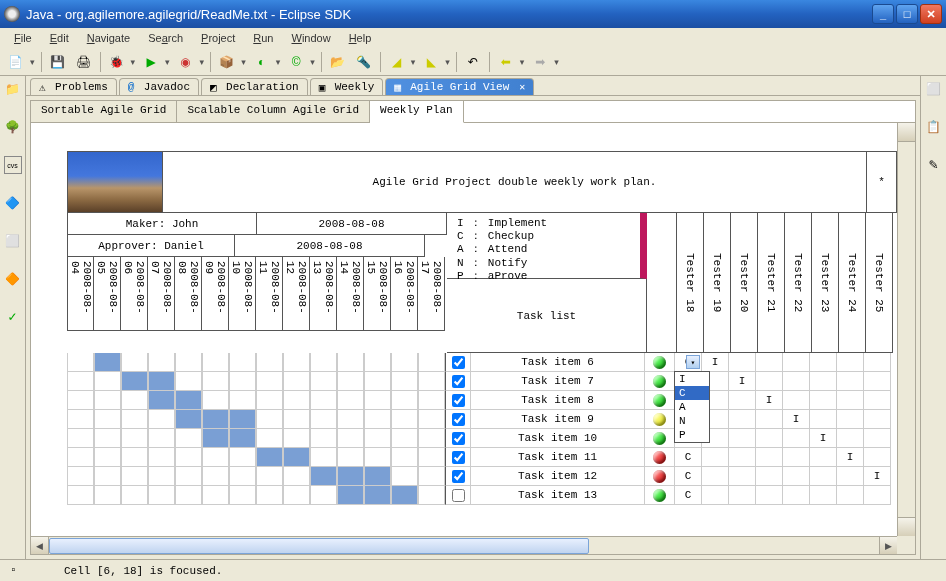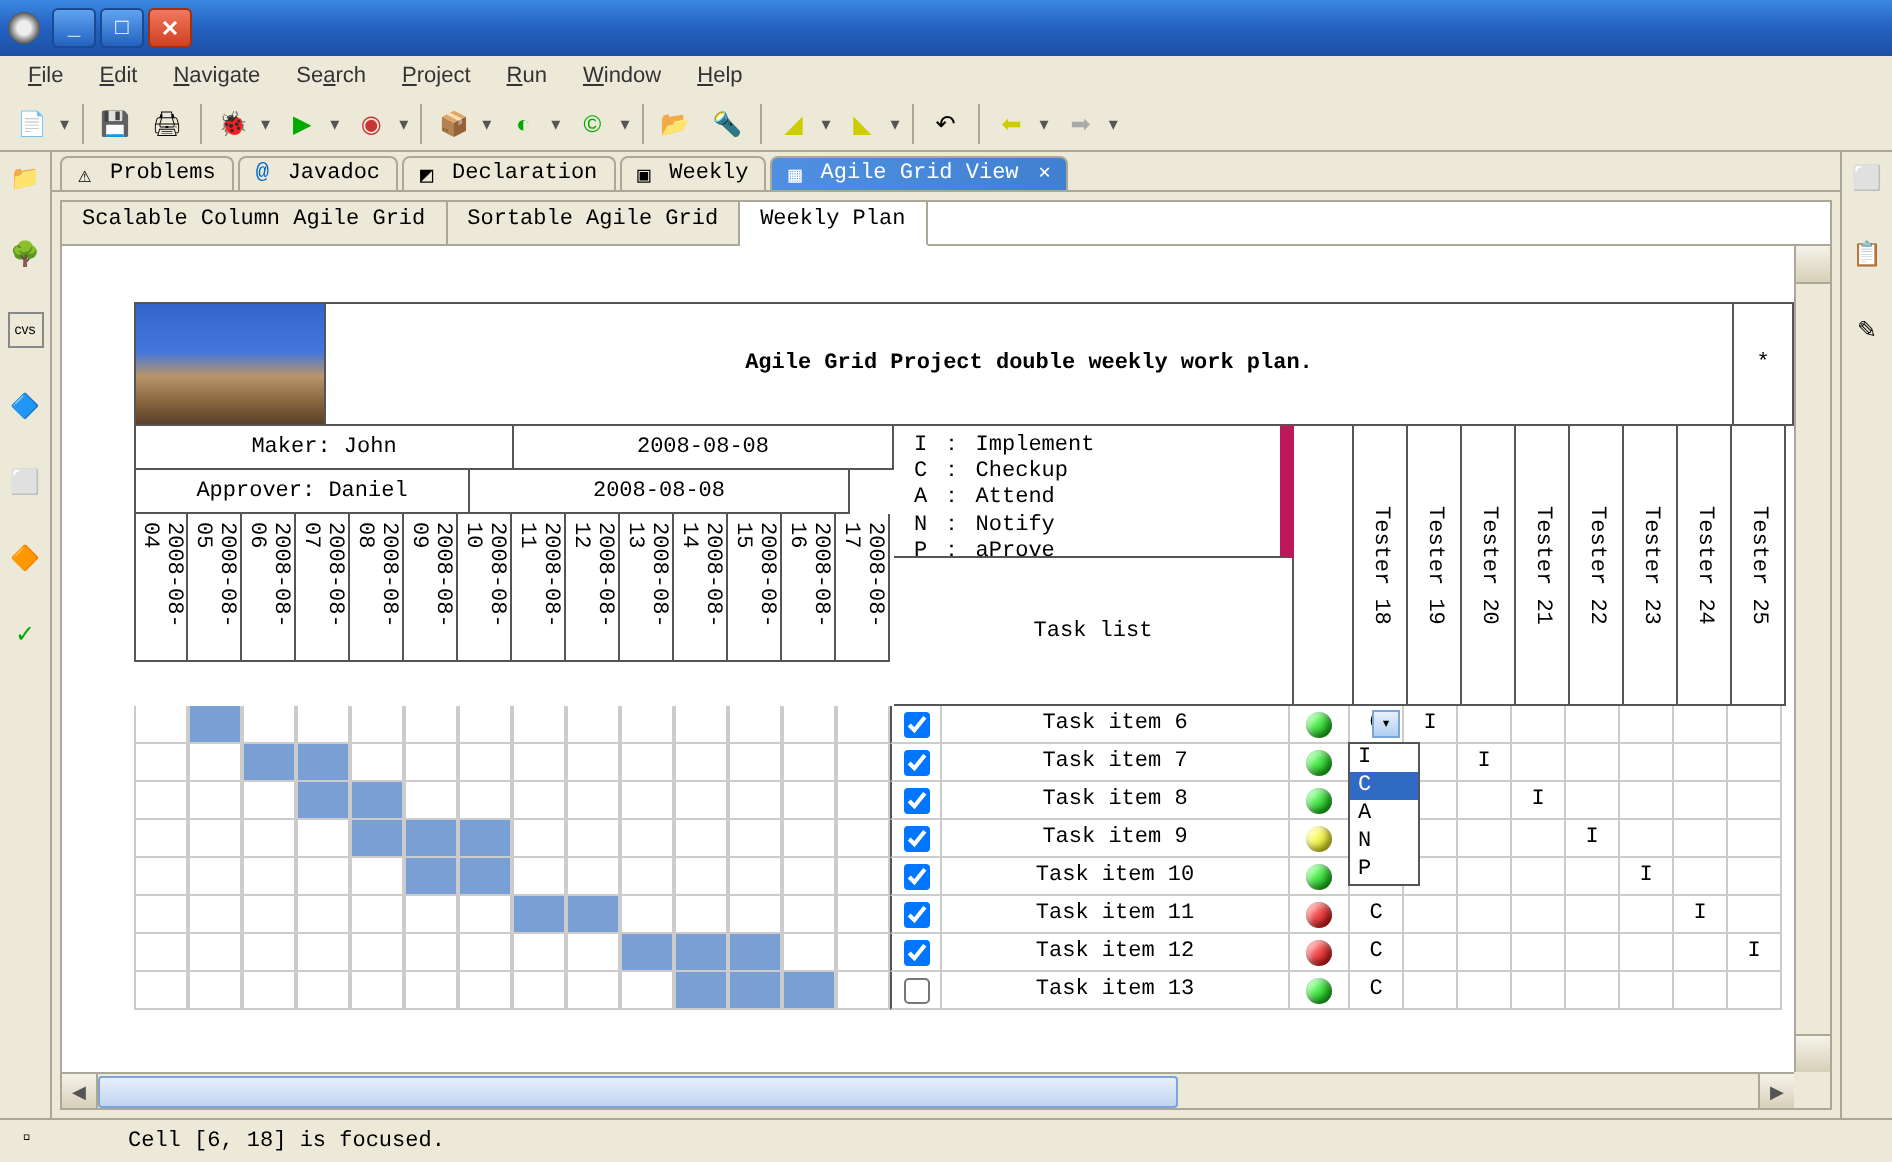--- a/index.html
+++ b/index.html
@@ -55,21 +55,21 @@
 .hscroll-arrow { width: 18px; height: 17px; background: linear-gradient(#f5f3ea,#d6cfb8); border-right: 1px solid #aca899; font-size: 9px; display: flex; align-items: center; justify-content: center; color: #555; }
 .hscroll-arrow.right { margin-left: auto; border-right: none; border-left: 1px solid #aca899; }
 .hscroll-thumb { position: absolute; left: 18px; width: 540px; height: 16px; top: 1px; background: linear-gradient(to bottom, #e8f0fe, #c0d4f0); border: 1px solid #7ba4d8; border-radius: 2px; }
 .scroll-corner { position: absolute; right: 0; bottom: 0; width: 18px; height: 18px; background: #ece9d8; }
 
 
 .plan { font-family: 'Courier New', monospace; font-size: 11px; position: relative; }
 
 .header1 { display: flex; height: 62px; }
 .img-cell { width: 96px; border: 1px solid #555; background: linear-gradient(to bottom, #3366cc 0%, #4477dd 40%, #b8956a 60%, #8b6942 80%, #5a4028 100%); }
-.title-cell { flex: 1; border: 1px solid #555; border-left: none; display: flex; align-items: center; justify-content: center; font-weight: bold; }
+.title-cell { flex: 1; border: 1px solid #555; border-left: none; display: flex; align-items: center; justify-content: center; }
 .star-cell { width: 30px; border: 1px solid #555; border-left: none; display: flex; align-items: center; justify-content: center; }
 
 .header2-wrap { display: flex; }
 .left-block { width: 380px; }
 .mk-row { display: flex; height: 22px; }
 .mk-cell { border: 1px solid #555; border-top: none; display: flex; align-items: center; justify-content: center; }
 .gantt-label { height: 22px; border: 1px solid #555; border-top: none; display: flex; align-items: center; justify-content: center; }
 .date-row { display: flex; height: 74px; }
 .date-cell { width: 27px; border: 1px solid #555; border-top: none; writing-mode: vertical-rl; text-orientation: mixed; display: flex; align-items: center; justify-content: center; padding: 4px 0; }
 
@@ -106,20 +106,21 @@
 
 
 .statusbar { position: absolute; bottom: 0; left: 0; right: 0; height: 22px; background: #ece9d8; border-top: 1px solid #aca899; display: flex; align-items: center; padding: 0 10px; gap: 40px; font-family: 'Courier New', monospace; }
 .sb-icon { width: 14px; height: 14px; }
 </style>
 </head>
 <body>
 
 <div class="titlebar">
   <div class="titlebar-icon"></div>
+  <div class="titlebar-text">Java - org.agilemore.agilegrid/ReadMe.txt - Eclipse SDK</div>
   <div class="win-btns">
     <div class="win-btn">_</div>
     <div class="win-btn">□</div>
     <div class="win-btn close">✕</div>
   </div>
 </div>
 
 <div class="menubar">
   <div class="menuitem"><span class="ul">F</span><span>ile</span></div>
   <div class="menuitem"><span class="ul">E</span>dit</div>
@@ -201,22 +202,22 @@
       <div class="view-tab active">
           <span class="vt-icon">▦</span>
           <span>Agile Grid View</span>
           <span class="vt-close">✕</span>
         </div>
     </div>
 
     <div class="inner-area">
 
       <div class="inner-tabs">
+        <div class="inner-tab">Sortable Agile Grid</div>
         <div class="inner-tab">Scalable Column Agile Grid</div>
-        <div class="inner-tab">Sortable Agile Grid</div>
         <div class="inner-tab active">Weekly Plan</div>
       </div>
 
       <div class="grid-wrap">
         <div class="grid-scroll">
           <div class="plan" id="plan" style="margin:28px 0 0 36px">
               <div class="header1">
                 <div class="img-cell"></div>
 <div class="title-cell">Agile Grid Project double weekly work plan.</div>
 <div class="star-cell">*</div>

